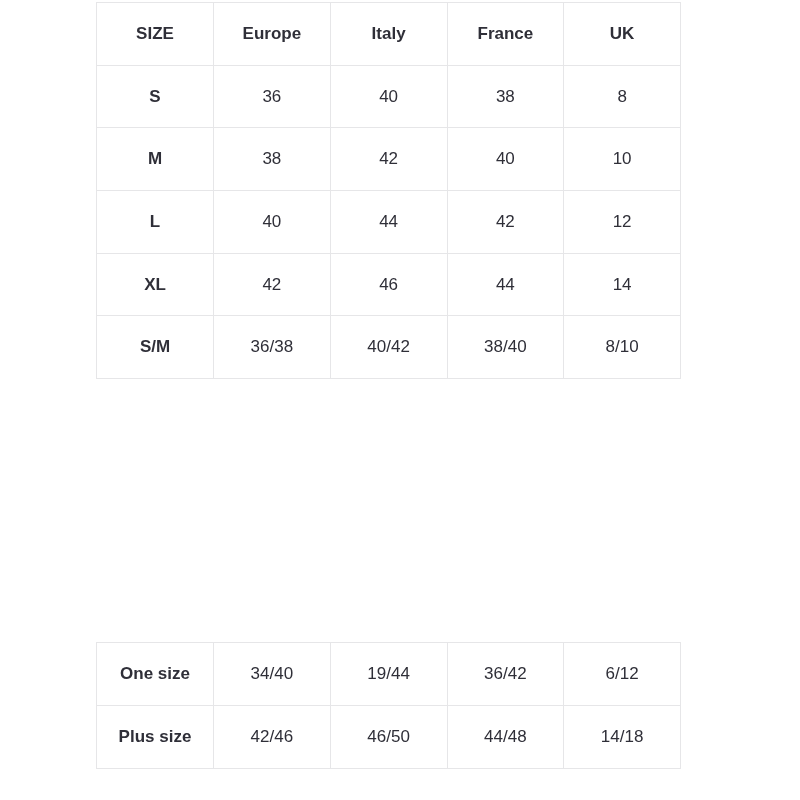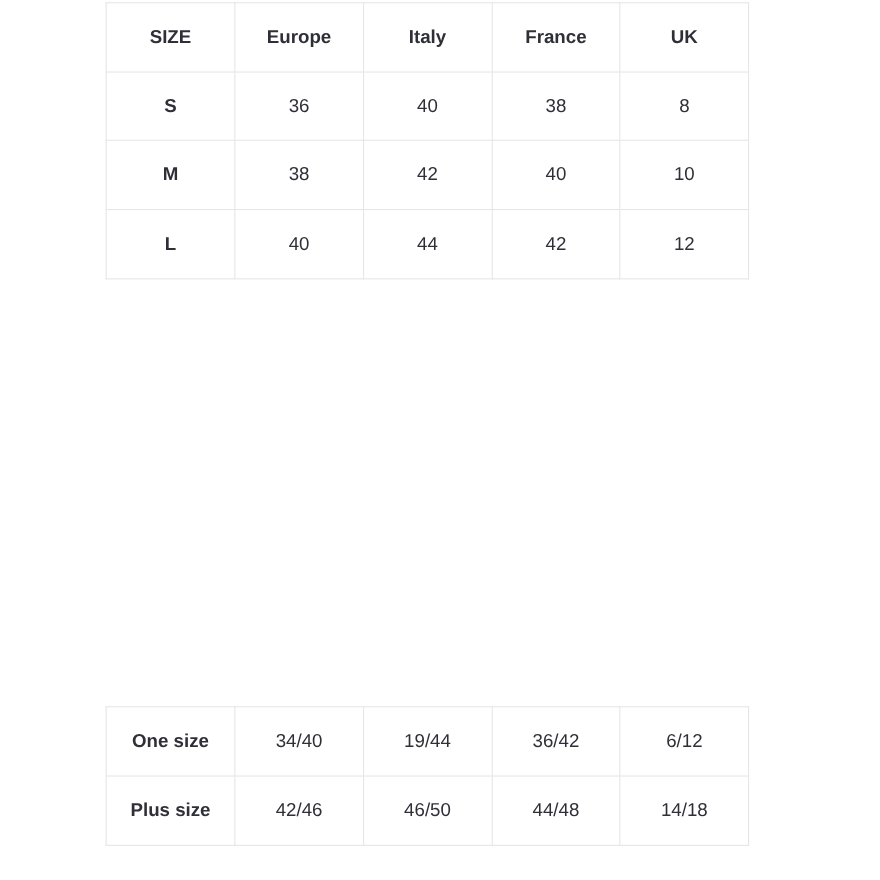--- a/index.html
+++ b/index.html
@@ -104,20 +104,34 @@
           <td class="cell-val">40</td>
           <td class="cell-val">10</td>
         </tr>
         <tr>
           <td class="cell-rowhead">L</td>
           <td class="cell-val">40</td>
           <td class="cell-val">44</td>
           <td class="cell-val">42</td>
           <td class="cell-val">12</td>
         </tr>
+        <tr>
+          <td class="cell-rowhead">XL</td>
+          <td class="cell-val">42</td>
+          <td class="cell-val">46</td>
+          <td class="cell-val">44</td>
+          <td class="cell-val">14</td>
+        </tr>
+        <tr>
+          <td class="cell-rowhead">S/M</td>
+          <td class="cell-val">36/38</td>
+          <td class="cell-val">40/42</td>
+          <td class="cell-val">38/40</td>
+          <td class="cell-val">8/10</td>
+        </tr>
       </tbody>
     </table>
   </div>
 
   <div class="table-wrap" id="secondary-table-wrap">
     <table class="size-table" id="secondary-table">
       <colgroup>
         <col class="c-size">
           <col class="c-rest">
           <col class="c-rest">

